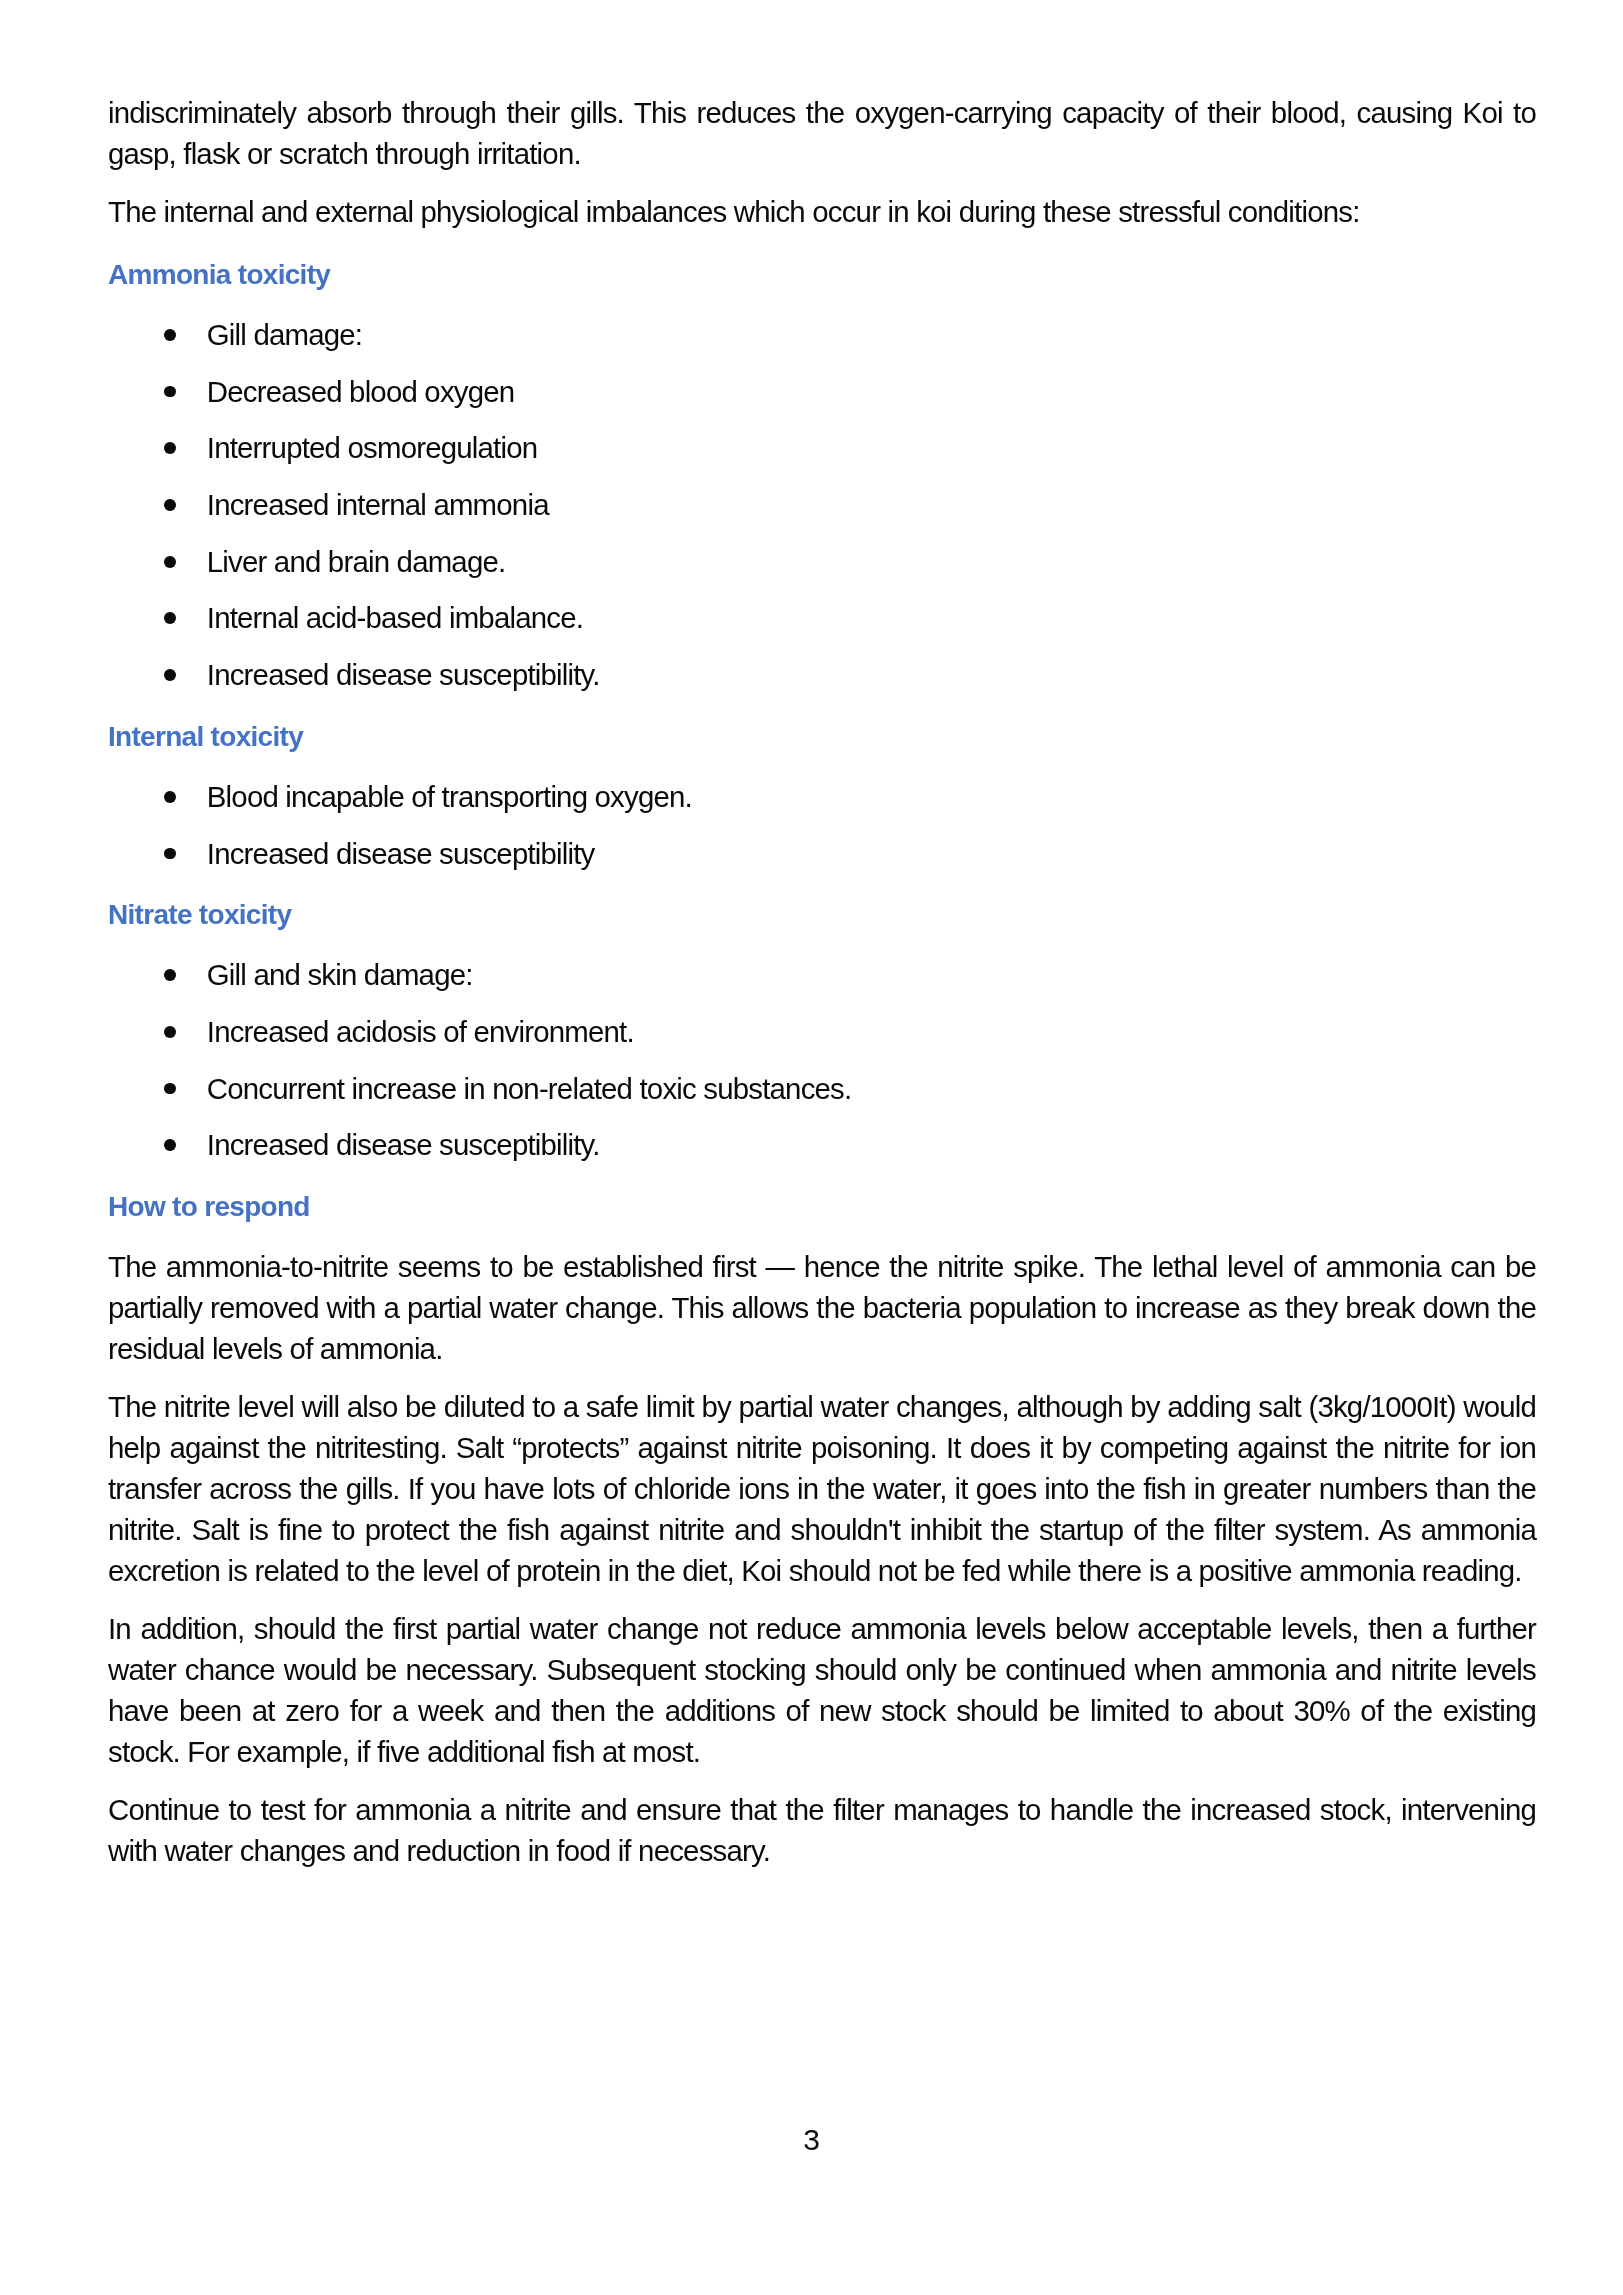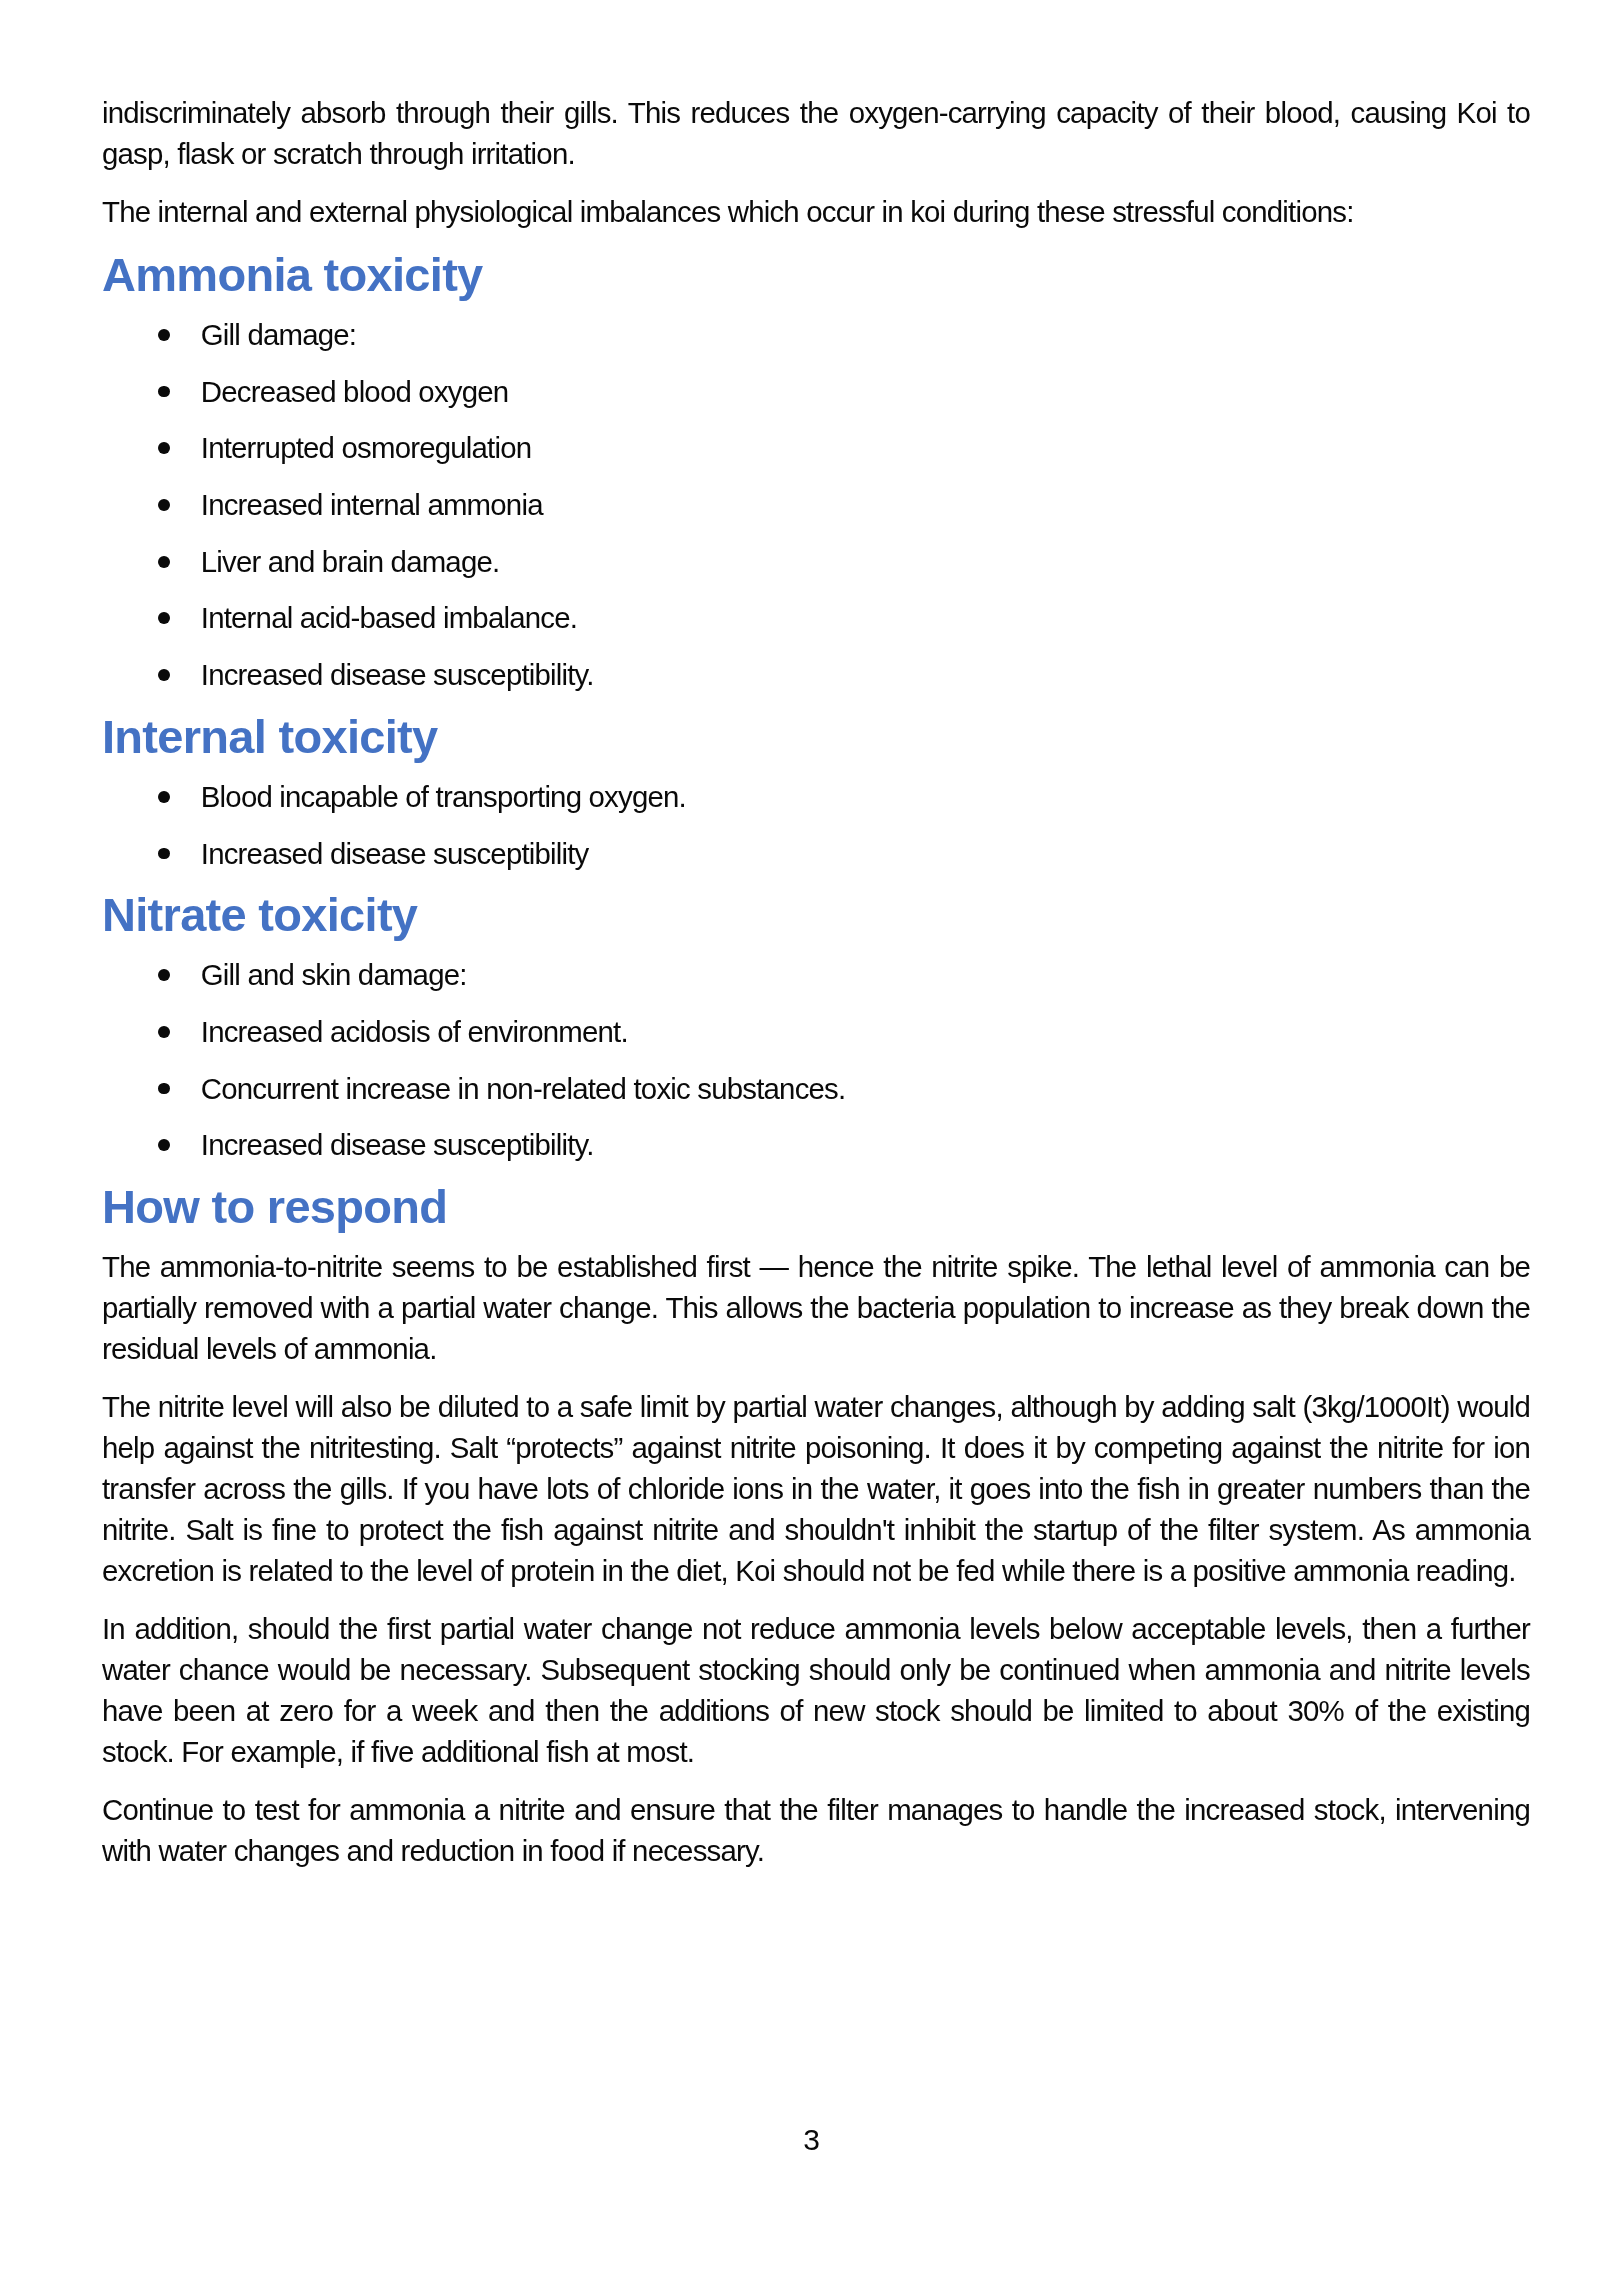--- a/index.html
+++ b/index.html
@@ -11,34 +11,34 @@
     position: relative;
     width: 1623px;
     height: 2295px;
     background: #ffffff;
     color: #0a0a0a;
     font-family: "Liberation Sans", sans-serif;
     overflow: hidden;
   }
   .content {
     position: absolute;
-    left: 102px;
+    left: 108px;
     top: 92px;
     width: 1428px;
   }
   p.body-par {
     font-size: 29.4px;
     line-height: 41px;
     letter-spacing: -0.8px;
     text-align: justify;
     margin: 0 0 17px 0;
   }
   h2.section-heading {
     color: var(--accent, #4472C4);
-    font-size: 47px;
+    font-size: 28px;
     line-height: 52px;
     font-weight: bold;
     letter-spacing: -0.7px;
     margin: 2.6px 0 13px 0;
   }
   ul.bullet-list {
     list-style: none;
     margin: 0;
     padding: 0;
   }

